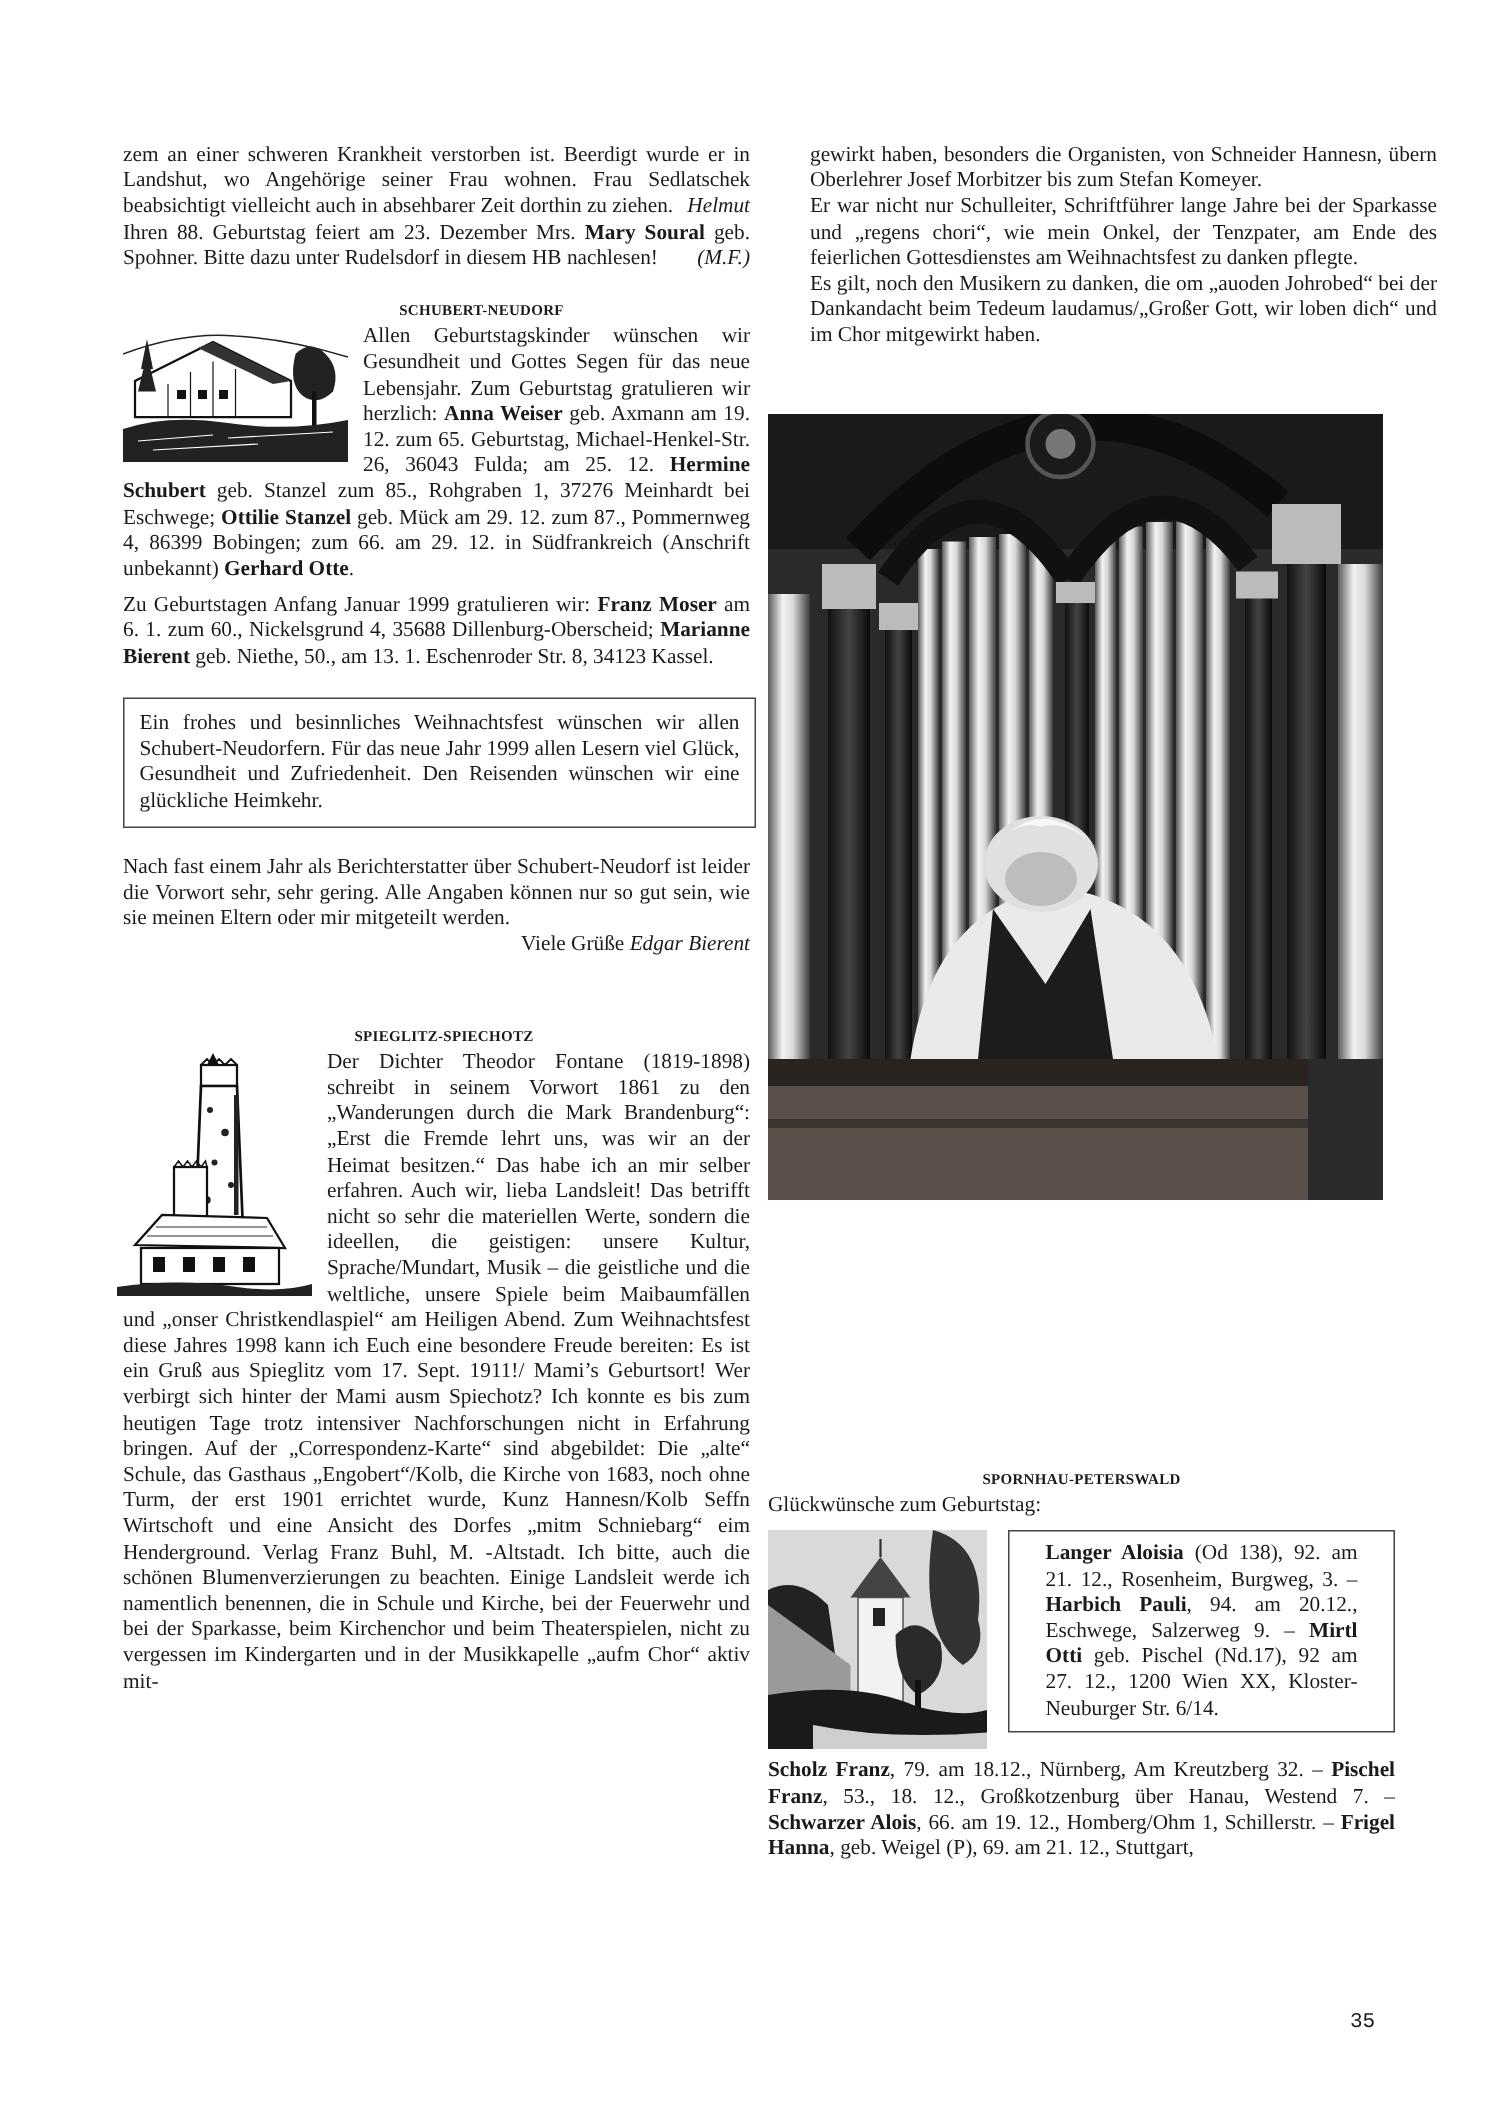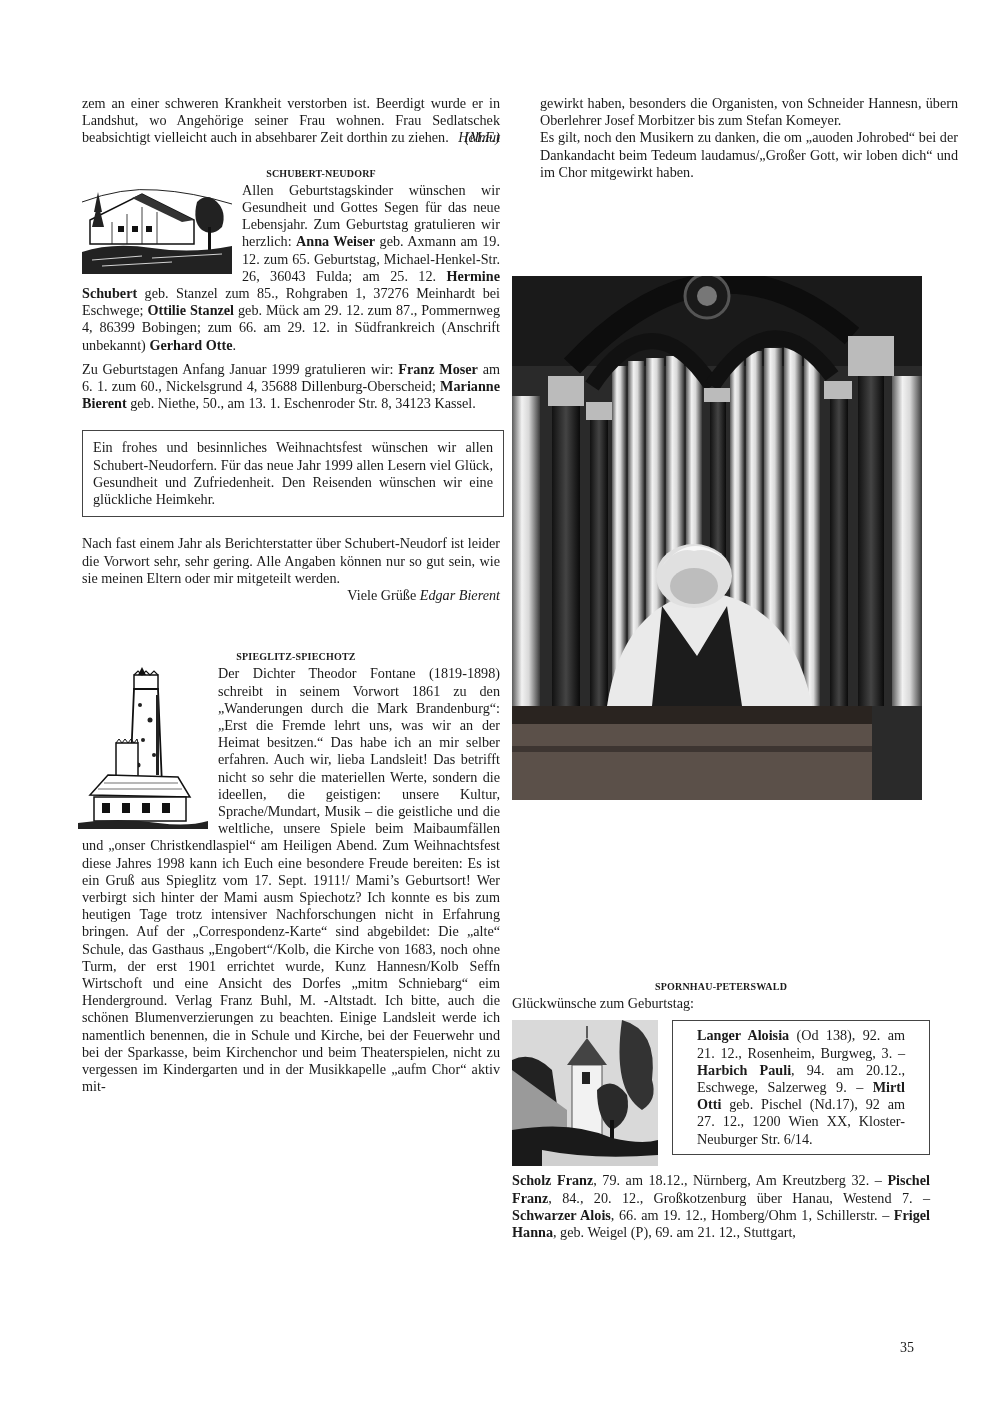--- a/index.html
+++ b/index.html
@@ -12,31 +12,32 @@
     .right { text-align: right; }
     .it { font-style: italic; }
     b { font-weight: bold; }
     .heading { font-weight: bold; font-size: 10px; text-align: center; letter-spacing: 0.2px; margin: 0; }
     .box { border: 1.3px solid #444; padding: 8px 10px 8px 10px; }
     .gap { height: 7px; }
     .gap-lg { height: 18px; }
     .float-img-left { float: left; margin-right: 10px; }
     .photo { position: absolute; left: 512px; top: 276px; width: 410px; height: 524px; overflow: hidden; }
     .church { float: left; width: 146px; height: 146px; margin-right: 14px; overflow: hidden; }
-    .page-number { position: absolute; left: 900px; top: 1340px; font-size: 14px; }
+    .page-number { position: absolute; left: 900px; top: 1340px; font-size: 14px; font-family: Liberation Mono, monospace; }
     .handwriting { font-family: "DejaVu Sans", sans-serif; font-style: italic; }
   </style>
 </head>
 <body>
 
 <div class="col col-left">
 
   <div>
     <p><span>zem an einer schweren Krankheit verstorben ist. Beerdigt wurde er in Landshut, wo Angehörige seiner Frau wohnen. Frau Sedlatschek beabsichtigt vielleicht auch in absehbarer Zeit dorthin zu ziehen.</span></p>
     <p class="right it" style="margin-top:-17.2px;">Helmut</p>
+    <p><span>Ihren 88. Geburtstag feiert am 23. Dezember Mrs. </span><b>Mary Soural</b><span> geb. Spohner. Bitte dazu unter Rudelsdorf in diesem HB nachlesen!</span></p>
     <p class="right it" style="margin-top:-17.2px;">(M.F.)</p>
   </div>
 
   <div class="gap-lg"></div>
 
   <section>
     <h2 class="heading" style="padding-left:60px;">SCHUBERT-NEUDORF</h2>
     <div class="float-img-left" style="width:150px;height:92px;">
       <svg width="150" height="92" viewBox="0 0 150 92">
         <path d="M0 20 Q40 5 75 8 Q110 10 150 22" stroke="#222" fill="none" stroke-width="1"></path>
@@ -114,20 +115,21 @@
           </g>
         <path d="M0 158 Q40 152 80 158 Q110 162 130 156 L130 164 L0 164 Z" fill="#222"></path>
       </svg>
     </div>
     <p>Der Dichter Theodor Fontane (1819-1898) schreibt in seinem Vorwort 1861 zu den „Wanderungen durch die Mark Brandenburg“: „Erst die Fremde lehrt uns, was wir an der Heimat besitzen.“ Das habe ich an mir selber erfahren. Auch wir, lieba Landsleit! Das betrifft nicht so sehr die materiellen Werte, sondern die ideellen, die geistigen: unsere Kultur, Sprache/Mundart, Musik – die geistliche und die weltliche, unsere Spiele beim Maibaumfällen und „onser Christkendlaspiel“ am Heiligen Abend. Zum Weihnachtsfest diese Jahres 1998 kann ich Euch eine besondere Freude bereiten: Es ist ein Gruß aus Spieglitz vom 17. Sept. 1911!/ Mami’s Geburtsort! Wer verbirgt sich hinter der Mami ausm Spiechotz? Ich konnte es bis zum heutigen Tage trotz intensiver Nachforschungen nicht in Erfahrung bringen. Auf der „Correspondenz-Karte“ sind abgebildet: Die „alte“ Schule, das Gasthaus „Engobert“/Kolb, die Kirche von 1683, noch ohne Turm, der erst 1901 errichtet wurde, Kunz Hannesn/Kolb Seffn Wirtschoft und eine Ansicht des Dorfes „mitm Schniebarg“ eim Henderground. Verlag Franz Buhl, M. -Altstadt. Ich bitte, auch die schönen Blumenverzierungen zu beachten. Einige Landsleit werde ich namentlich benennen, die in Schule und Kirche, bei der Feuerwehr und bei der Sparkasse, beim Kirchenchor und beim Theaterspielen, nicht zu vergessen im Kindergarten und in der Musikkapelle „aufm Chor“ aktiv mit-</p>
   </section>
 </div>
 
 <div class="col col-right">
   <p>gewirkt haben, besonders die Organisten, von Schneider Hannesn, übern Oberlehrer Josef Morbitzer bis zum Stefan Komeyer.</p>
+  <p>Er war nicht nur Schulleiter, Schriftführer lange Jahre bei der Sparkasse und „regens chori“, wie mein Onkel, der Tenzpater, am Ende des feierlichen Gottesdienstes am Weihnachtsfest zu danken pflegte.</p>
   <p>Es gilt, noch den Musikern zu danken, die om „auoden Johrobed“ bei der Dankandacht beim Tedeum laudamus/„Großer Gott, wir loben dich“ und im Chor mitgewirkt haben.</p>
 </div>
 
 <div class="photo">
   <svg width="410" height="640" viewBox="0 0 410 640">
     <defs>
       <linearGradient id="pipe" x1="0" x2="1" y1="0" y2="0">
         <stop offset="0" stop-color="#5a5a5a"></stop>
           <stop offset="0.35" stop-color="#f2f2f2"></stop>
         <stop offset="0.6" stop-color="#d8d8d8"></stop>
@@ -213,17 +215,17 @@
           <rect x="98" y="100" width="4" height="30" fill="#111"></rect>
           <path d="M0 110 Q60 100 100 118 Q130 125 146 120 L146 146 L0 146Z" fill="#1a1a1a"></path>
           <path d="M30 130 Q80 140 146 135 L146 146 L30 146Z" fill="#cfcfcf"></path>
         </svg>
       </div>
       <div class="box" style="overflow:hidden; padding:6px 24px;">
         <p><b>Langer Aloisia</b><span> (Od 138), 92. am 21. 12., Rosenheim, Burgweg, 3. – </span><b>Harbich Pauli</b><span>, 94. am 20.12., Eschwege, Salzerweg 9. – </span><b>Mirtl Otti</b><span> geb. Pischel (Nd.17), 92 am 27. 12., 1200 Wien XX, Kloster-Neuburger Str. 6/14.</span></p>
       </div>
     </div>
     <div style="height:6px;"></div>
-    <p><b>Scholz Franz</b><span>, 79. am 18.12., Nürnberg, Am Kreutzberg 32. – </span><b>Pischel Franz</b><span>, 84., 20. 12., Großkotzenburg über Hanau, Westend 7. – </span><b>Schwarzer Alois</b><span>, 66. am 19. 12., Homberg/Ohm 1, Schillerstr. – </span><b>Frigel Hanna</b><span>, geb. Weigel (P), 69. am 21. 12., Stuttgart,</span></p>
+    <p><b>Scholz Franz</b><span>, 79. am 18.12., Nürnberg, Am Kreutzberg 32. – </span><b>Pischel Franz</b><span>, 53., 18. 12., Großkotzenburg über Hanau, Westend 7. – </span><b>Schwarzer Alois</b><span>, 66. am 19. 12., Homberg/Ohm 1, Schillerstr. – </span><b>Frigel Hanna</b><span>, geb. Weigel (P), 69. am 21. 12., Stuttgart,</span></p>
   </section>
 </div>
 
 <div class="page-number">35</div>
 
 </body></html>

